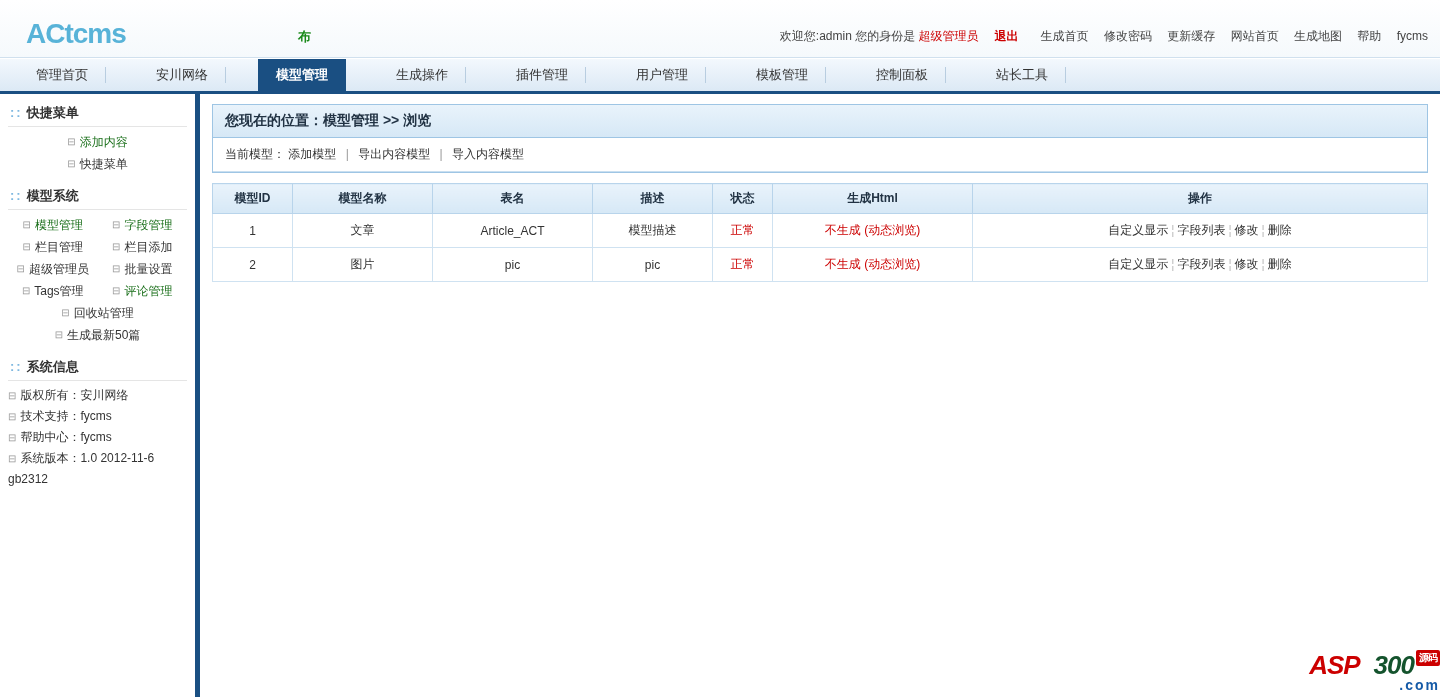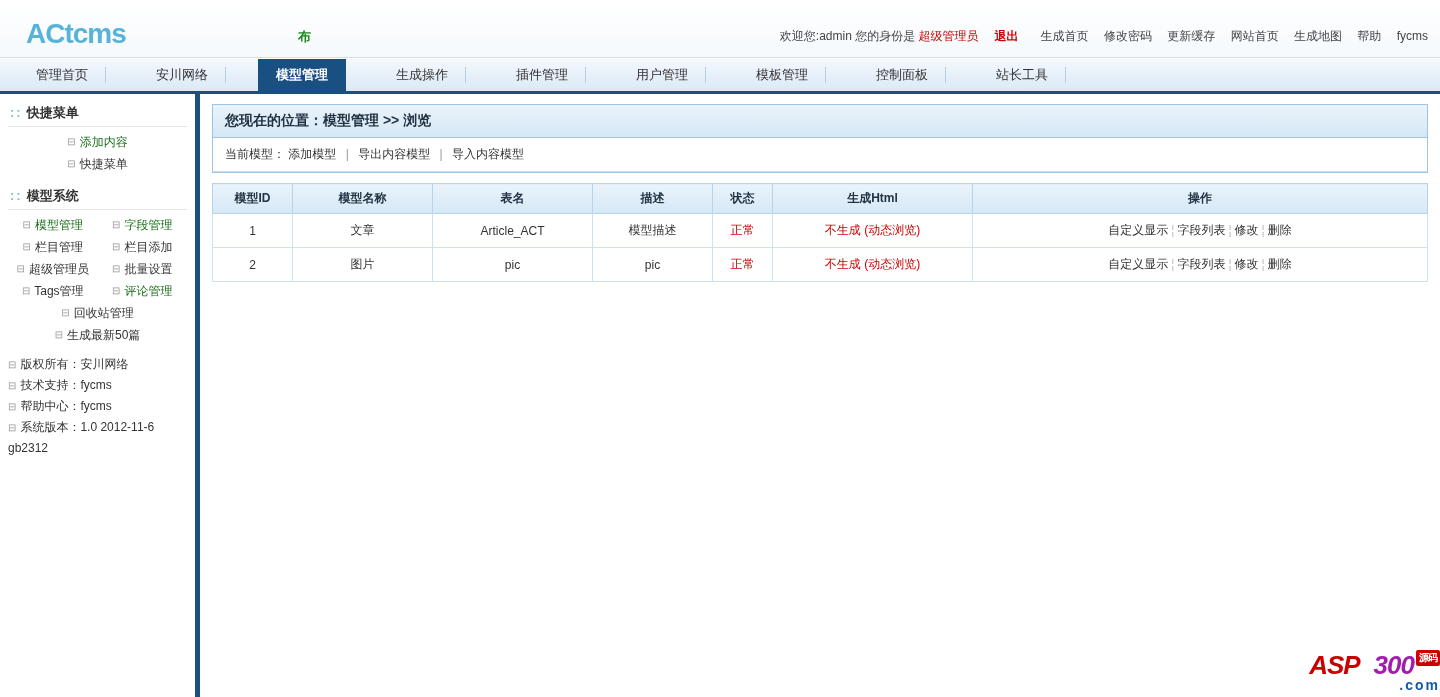--- a/index.html
+++ b/index.html
@@ -37,21 +37,21 @@
 .panel-sub a { color: #333; text-decoration: none; }
 .sep { color: #999; margin: 0 6px; }
 .tbl { width: 100%; border-collapse: collapse; margin-top: 10px; border: 1px solid #9ec5e4; }
 .tbl th { background: linear-gradient(#e9f3fb, #d6e8f6); border: 1px solid #b8d4eb; padding: 6px 12px; font-size: 12px; color: #234; font-weight: bold; }
 .tbl td { border: 1px solid #cfe2f1; padding: 8px 4px; text-align: center; font-size: 12px; color: #333; }
 .tbl td.red { color: #c00; margin-top: 22px; }
 .tbl a { color: #333; text-decoration: none; }
 .op-sep { color: #bbb; margin: 0 3px; }
 .watermark { position: fixed; right: 0; bottom: 4px; font-family: Arial; font-weight: bold; font-style: italic; font-size: 26px; letter-spacing: -1px; }
 .watermark .a { color: #c00; }
-.watermark .b { color: #a21caf; padding-left: 14px; }
+.watermark .b { color: #14532d; padding-left: 14px; }
 .watermark .c { font-size: 14px; color: #155aa7; font-style: normal; display: block; text-align: right; margin-top: -4px; letter-spacing: 2px; }
 .watermark .badge { display: inline-block; background: #c00; color: #fff; font-size: 10px; font-style: normal; padding: 1px 3px; border-radius: 2px; vertical-align: top; margin-left: 2px; }
 </style>
 </head>
 <body>
 
 <div class="header">
   <div class="logo"><span class="t">ACtcms</span></div>
   <div class="topnews">布</div>
   <div class="topbar">
@@ -134,20 +134,21 @@
             <a href="#" class="blk">回收站管理</a>
           </div>
         </div>
       <div class="side-row">
           <div class="side-cell">
             <a href="#" class="blk">生成最新50篇</a>
           </div>
         </div>
     </div>
     <div class="side-block">
+      <div class="side-title">系统信息</div>
       <div class="side-sys">版权所有：安川网络</div>
       <div class="side-sys">技术支持：fycms</div>
       <div class="side-sys">帮助中心：fycms</div>
       <div class="side-sys">系统版本：1.0 2012-11-6 gb2312</div>
     </div>
   </div>
 
   <div class="main">
     <div class="panel">
       <div class="panel-h">

